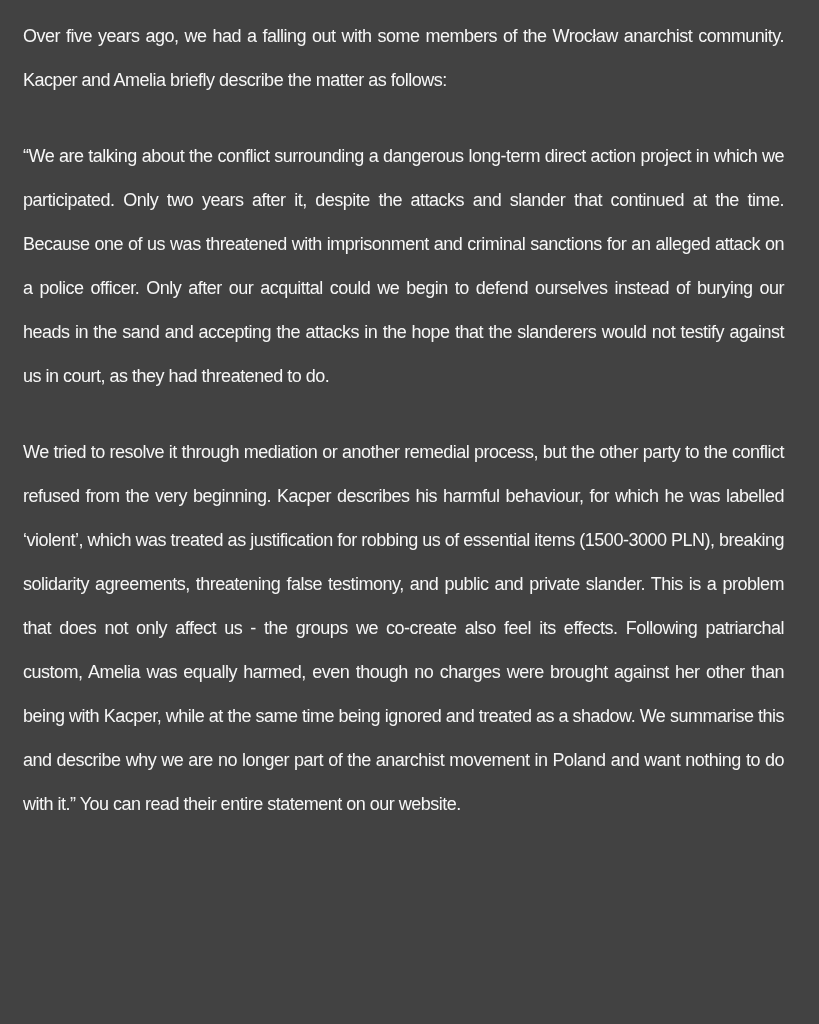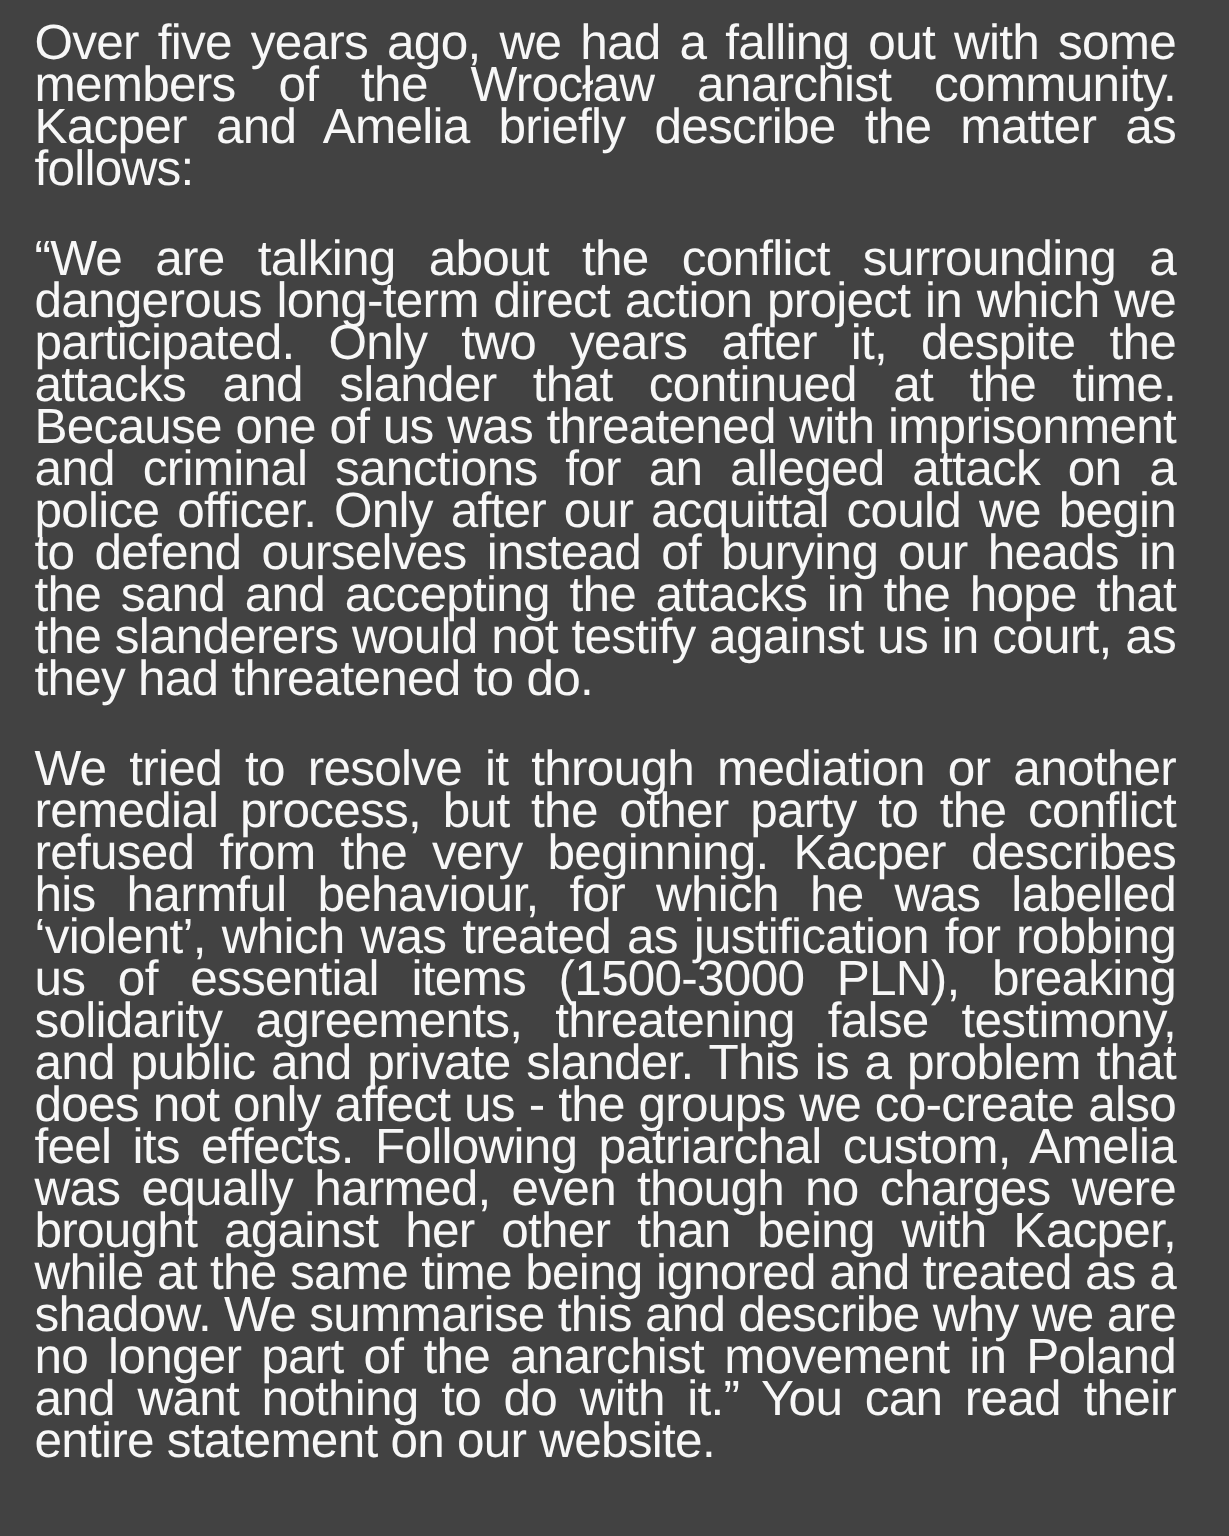--- a/index.html
+++ b/index.html
@@ -13,22 +13,22 @@
     font-family: "Liberation Sans", "DejaVu Sans", sans-serif;
   }
   .statement-card {
     box-sizing: border-box;
     width: 819px;
     height: 1024px;
     padding: 14px 23px 20px 23px;
   }
   .statement-card p {
     margin: 0 12px 32px 0;
-    font-size: 33px;
-    line-height: 28px;
+    font-size: 18px;
+    line-height: 44px;
     letter-spacing: -0.5px;
     text-align: justify;
     text-justify: inter-word;
     font-weight: 400;
   }
   .statement-card p:last-child {
     margin-bottom: 0;
   }
 </style>
 </head>

